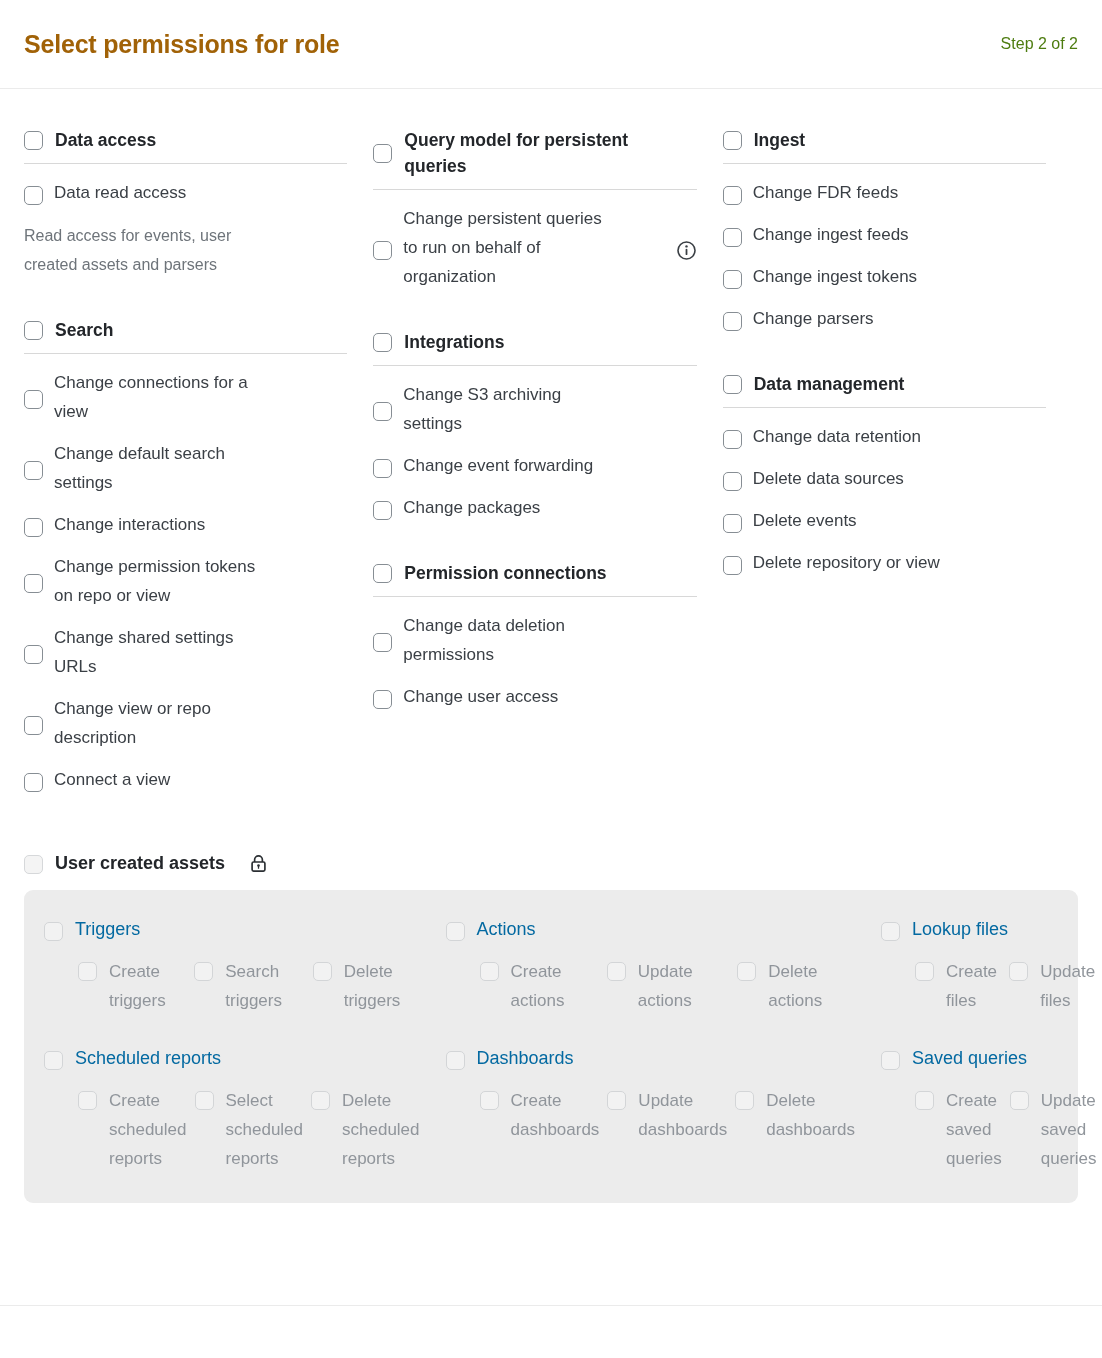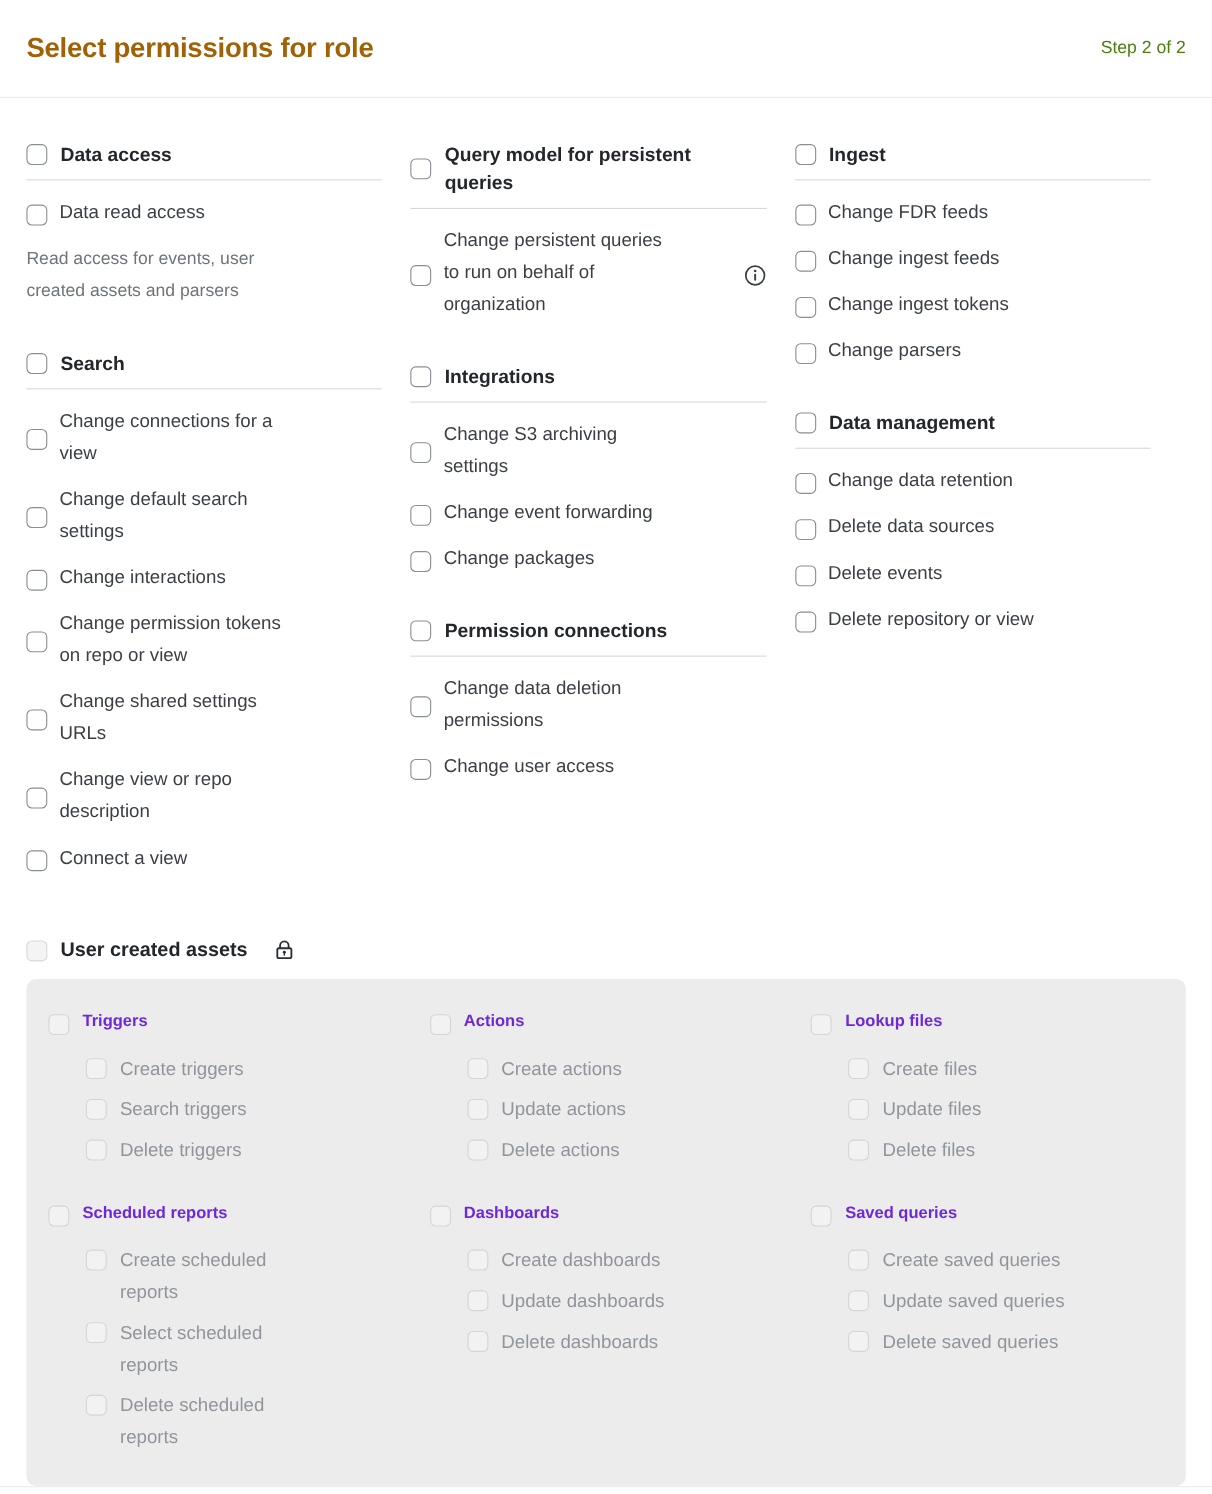--- a/index.html
+++ b/index.html
@@ -57,22 +57,22 @@
   .panel{
     margin-top:16px;
     background:#ececec;
     border-radius:9px;
     padding:26px 20px 30px 20px;
     display:grid; grid-template-columns:1fr 1fr 1fr;
     column-gap:26px; row-gap:30px;
     align-items:start;
   }
   .group-head{ display:flex; gap:12px; align-items:center; }
-  .group-title{ font-size:15px; font-weight:700; color:#6d28d9; line-height:26px; }
-  .group-items{ margin-top:15px; margin-left:34px; display:flex; flex-direction:column; gap:8px; }
+  .group-title{ font-size:18px; font-weight:400; color:#0369a1; line-height:26px; }
+  .group-items{ margin-top:15px; margin-left:34px; display:flex; flex-direction:row; gap:8px; }
   .group-item{ display:flex; gap:12px; align-items:flex-start; }
   .group-item .lbl{ font-size:17px; line-height:29px; color:#90959b; max-width:175px; }
   .panel .cb.disabled{ background:#f2f2f2; border-color:#d3d5d7; }
 
   
   .footer{
     flex:none;
     margin-top:auto;
     border-top:1px solid #ebebeb;
     display:flex; align-items:center; justify-content:space-between;

